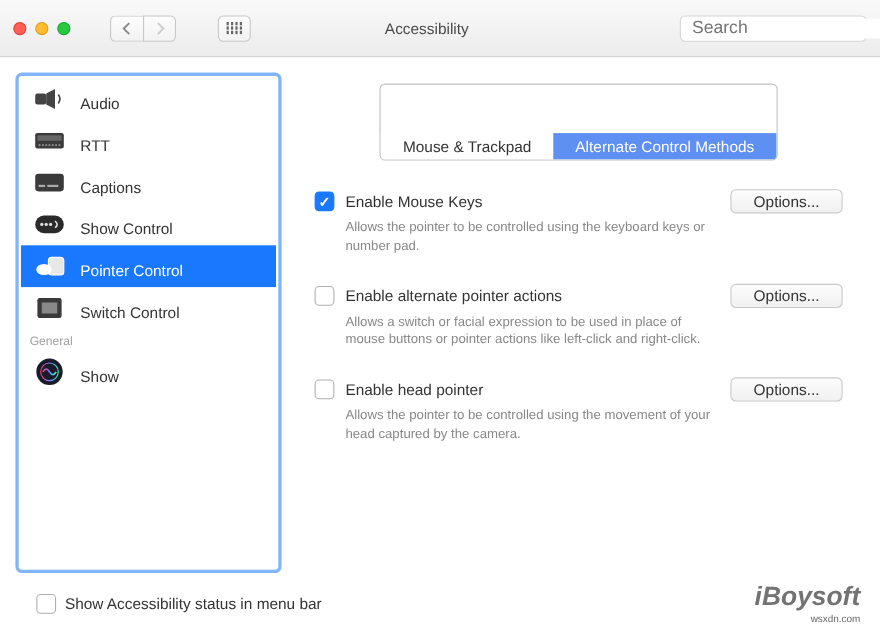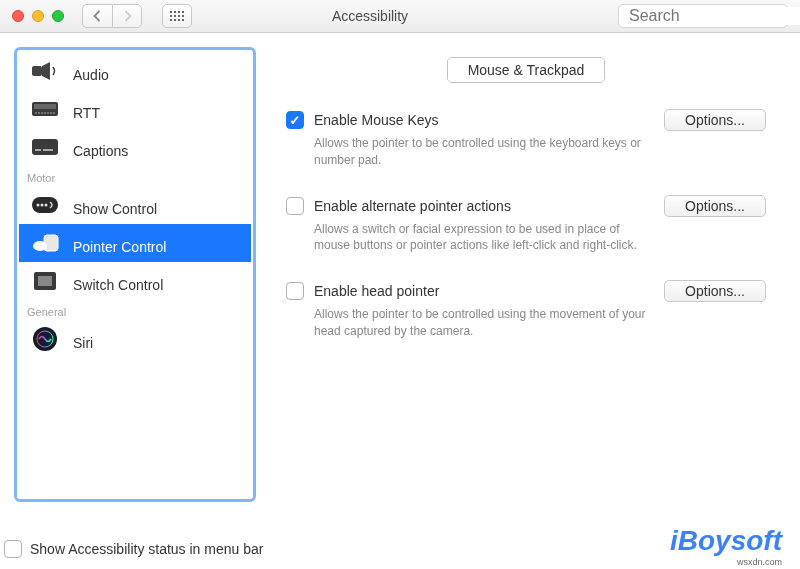--- a/index.html
+++ b/index.html
@@ -1,18 +1,18 @@
 <!DOCTYPE html>
 <html><head>
 <meta charset="utf-8">
 <style>
 * { margin: 0; padding: 0; box-sizing: border-box; font-family: -apple-system, BlinkMacSystemFont, "Helvetica Neue", sans-serif; }
 body { width: 800px; height: 569px; background: #fff; overflow: hidden; position: relative; }
 
-.titlebar { height: 33px; background: linear-gradient(#f9f9f9, #ececec); border-bottom: 1px solid #d0d0d0; display: flex; align-items: center; padding: 0 12px; gap: 10px; }
+.titlebar { height: 52px; background: linear-gradient(#f9f9f9, #ececec); border-bottom: 1px solid #d0d0d0; display: flex; align-items: center; padding: 0 12px; gap: 28px; }
 .traffic { display: flex; gap: 8px; }
 .dot { width: 12px; height: 12px; border-radius: 50%; }
 .red { background: #ff5f57; border: 0.5px solid #e33e32; }
 .yellow { background: #febc2e; border: 0.5px solid #e09e1b; }
 .green { background: #28c840; border: 0.5px solid #17a82e; }
 .nav-group { display: flex; margin-left: 8px; }
 .nav-btn { width: 30px; height: 24px; background: linear-gradient(#fdfdfd, #f2f2f2); border: 1px solid #c8c8c8; display: flex; align-items: center; justify-content: center; color: #888; }
 .nav-btn:first-child { border-radius: 5px 0 0 5px; border-right: none; }
 .nav-btn:last-child { border-radius: 0 5px 5px 0; }
 .grid-btn { width: 30px; height: 24px; background: linear-gradient(#fdfdfd, #f2f2f2); border: 1px solid #c8c8c8; border-radius: 5px; display: flex; align-items: center; justify-content: center; margin-left: 10px; }
@@ -31,36 +31,36 @@
 .sidebar::-webkit-scrollbar-thumb { background: #c0c0c0; border-radius: 7px; border: 3px solid #fff; }
 .sb-section { padding: 2px 8px; font-size: 11px; color: #a0a0a0; margin-top: 4px; }
 .sb-item { display: flex; align-items: flex-end; padding: 7px 10px; gap: 12px; font-size: 14px; color: #333; cursor: default; }
 .sb-item.selected { background: #1a78ff; color: #fff; }
 .sb-icon { width: 32px; height: 24px; display: flex; align-items: center; justify-content: center; flex-shrink: 0; }
 
 .main { flex: 1; padding: 10px 20px 10px 30px; }
 
 .tabs { display: flex; justify-content: center; margin-bottom: 26px; }
 .tab-group { display: flex; border: 1px solid #c0c0c0; border-radius: 5px; overflow: hidden; }
-.tab { padding: 4px 20px; font-size: 14px; background: #fff; color: #333; }
+.tab { padding: 4px 20px; font-size: 14px; background: #fff; color: #333; margin-top: 44px; }
 .tab.active { background: #5e8ff3; color: #fff; }
 
 .setting-row { margin-bottom: 26px; }
 .setting-head { display: flex; align-items: center; }
 .checkbox { width: 18px; height: 18px; border: 1px solid #b0b0b0; border-radius: 4px; margin-right: 10px; display: flex; align-items: center; justify-content: center; flex-shrink: 0; }
 .checkbox.checked { background: #1a78ff; border-color: #1a78ff; }
 .checkbox.checked::after { content: '✓'; color: #fff; font-size: 13px; font-weight: bold; }
 .setting-label { font-size: 14px; color: #333; flex: 1; }
 .options-btn { padding: 2px 20px; font-size: 14px; background: linear-gradient(#fdfdfd, #f0f0f0); border: 1px solid #c8c8c8; border-radius: 5px; color: #333; }
 .setting-desc { font-size: 12px; color: #888; margin-left: 28px; margin-top: 4px; line-height: 1.4; max-width: 340px; }
 
-.footer { position: absolute; bottom: 0; left: 0; right: 0; height: 40px; display: flex; align-items: center; padding: 0 4px; }
+.footer { position: absolute; bottom: 0; left: 0; right: 0; height: 40px; display: flex; align-items: center; padding: 0 33px; }
 .footer .checkbox { margin-right: 8px; }
 .footer-label { font-size: 14px; color: #333; }
-.watermark { position: absolute; right: 18px; bottom: 12px; font-size: 28px; font-weight: bold; font-style: italic; color: #3b82f6; }
+.watermark { position: absolute; right: 18px; bottom: 12px; font-size: 24px; font-weight: bold; font-style: italic; color: #737373; }
 .wm-sub { position: absolute; right: 18px; bottom: 2px; font-size: 9px; color: #666; }
 </style>
 </head>
 <body>
 
 <div class="titlebar">
   <div class="traffic">
     <div class="dot red"></div>
     <div class="dot yellow"></div>
     <div class="dot green"></div>
@@ -135,21 +135,20 @@
       <div class="sb-item">
         <div class="sb-icon">
             <svg width="30" height="22" viewBox="0 0 30 22">
               <rect x="2" y="3" width="26" height="16" rx="3" fill="#3a3a3a"></rect>
               <rect x="5" y="13" width="6" height="2" fill="#aaa"></rect>
               <rect x="13" y="13" width="10" height="2" fill="#aaa"></rect>
             </svg>
           </div>
         <span>Captions</span>
       </div>
-      <div class="sb-section">Motor</div>
       <div class="sb-item">
         <div class="sb-icon">
             <svg width="30" height="22" viewBox="0 0 30 22">
               <rect x="2" y="3" width="26" height="16" rx="8" fill="#2a2a2a"></rect>
               <circle cx="8" cy="11" r="1.5" fill="#ddd"></circle>
               <circle cx="12" cy="11" r="1.5" fill="#ddd"></circle>
               <circle cx="16" cy="11" r="1.5" fill="#ddd"></circle>
               <path d="M20 8 Q24 11 20 14" stroke="#ddd" stroke-width="1.5" fill="none"></path>
             </svg>
           </div>
@@ -182,29 +181,30 @@
               <defs>
                 <linearGradient id="g">
                   <stop offset="0%" stop-color="#ff3b7b"></stop>
                   <stop offset="50%" stop-color="#5b8cff"></stop>
                   <stop offset="100%" stop-color="#3bffb0"></stop>
                 </linearGradient>
               </defs>
               <path d="M7 13 Q10 8 13 13 Q16 18 19 13" stroke="url(#g)" stroke-width="1.5" fill="none"></path>
             </svg>
           </div>
-        <span>Siri</span>
+        <span>Show</span>
       </div>
     </div>
   </div>
 
   <div class="main">
     <div class="tabs">
       <div class="tab-group">
         <div class="tab">Mouse &amp; Trackpad</div>
+        <div class="tab active">Alternate Control Methods</div>
       </div>
     </div>
 
     <div class="setting-row">
       <div class="setting-head">
         <div class="checkbox checked"></div>
         <div class="setting-label">Enable Mouse Keys</div>
         <button class="options-btn">Options...</button>
       </div>
       <div class="setting-desc">Allows the pointer to be controlled using the keyboard keys or number pad.</div>

